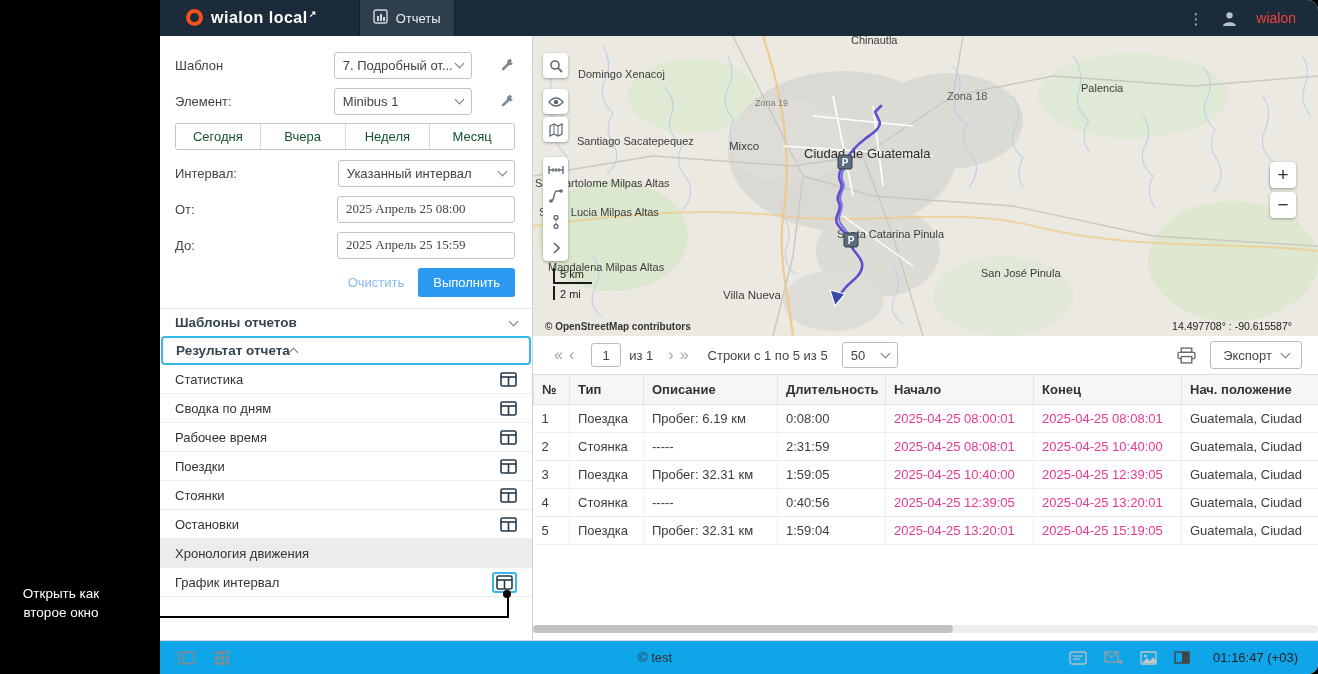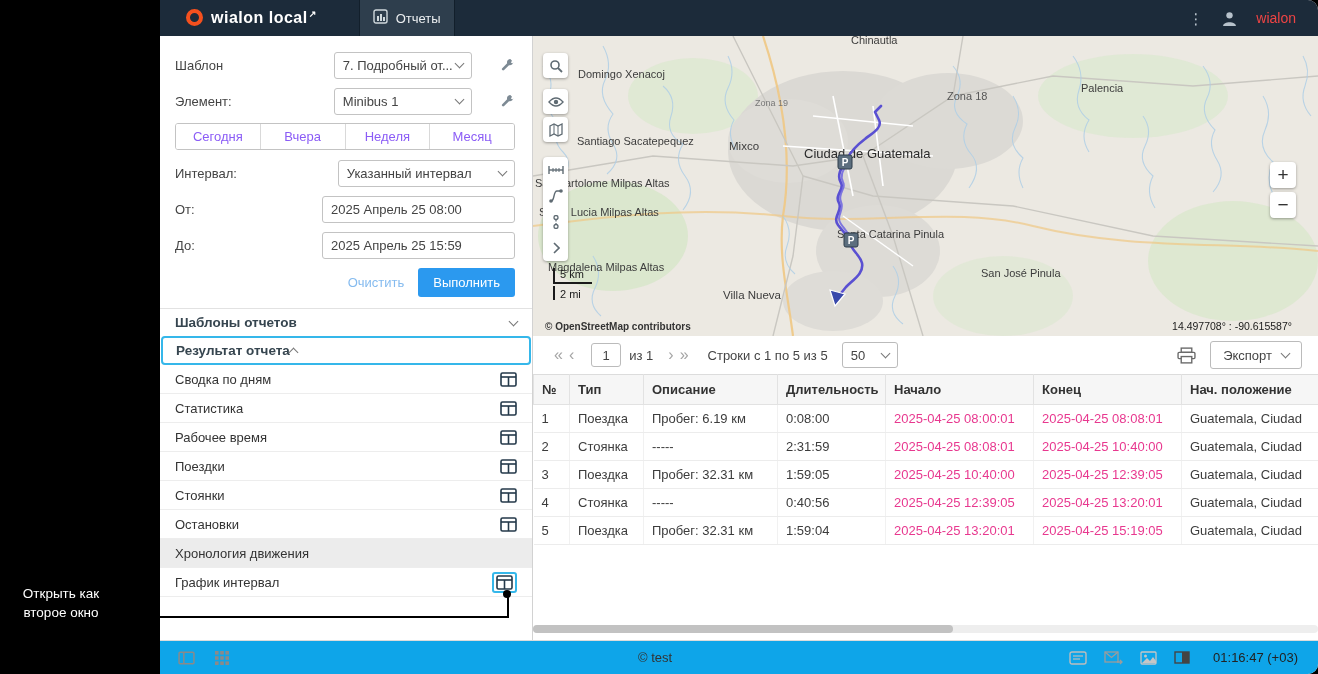--- a/index.html
+++ b/index.html
@@ -21,26 +21,26 @@
 
   
   .sidebar { position:absolute; left:0; top:36px; width:373px; bottom:34px; background:#fff; border-right:1px solid #d2d2d2; overflow:hidden; }
   .sb-inner { padding-top:15px; }
   .frow { display:flex; align-items:center; margin:0 17px 8px 15px; height:28px;gap:28px; }
   .flabel { width:148px; font-size:13px; color:#444; }
   .dropdown { height:27px; border:1px solid #c3c3c3; border-radius:3px; background:#fff; display:flex; align-items:center;
               justify-content:space-between; padding:0 8px; font-size:13px; color:#444; cursor:pointer; white-space:nowrap; overflow:hidden; }
   .dd-sm { width:154px; }
   .dd-lg { width:193px; }
-  .textinput { height:27px; width:193px; border:1px solid #c3c3c3; border-radius:3px; padding:0 8px; font-size:13px; color:#444; font-family:Liberation Sans, sans-serif; }
+  .textinput { height:27px; width:193px; border:1px solid #c3c3c3; border-radius:3px; padding:0 8px; font-size:13px; color:#444; font-family:Liberation Serif, serif; }
   .chev { width:7px; height:7px; border-right:1.5px solid #777; border-bottom:1.5px solid #777; transform:rotate(45deg); margin-top:-3px; flex:none; }
   .chev.up { transform:rotate(-135deg); margin-top:4px; }
   .wrench-btn { margin-left:auto; cursor:pointer; display:flex; align-items:center; }
   .quickranges { display:flex; height:27px; margin:4px 17px 9px 15px; border:1px solid #c3c3c3; border-radius:3px; overflow:hidden; }
-  .qr { flex:1; display:flex; align-items:center; justify-content:center; font-size:13px; color:#8b5cf6; cursor:pointer; border-left:1px solid #d9d9d9; background:#fff; }
+  .qr { flex:1; display:flex; align-items:center; justify-content:center; font-size:13px; color:#14532d; cursor:pointer; border-left:1px solid #d9d9d9; background:#fff; }
   .qr:first-child { border-left:none; }
   .btnrow { display:flex; justify-content:flex-end; align-items:center; gap:14px; margin:9px 17px 11px 15px; height:29px; }
   .btn-clear { font-size:13px; color:#85bbef; background:none; border:none; cursor:pointer; font-family:"Liberation Sans",sans-serif; }
   .btn-exec { font-size:13px; color:#fff; background:#2b99ef; border:none; border-radius:3px; padding:7px 15px; cursor:pointer; font-family:"Liberation Sans",sans-serif; }
   .section { height:28px; display:flex; align-items:center; padding:0 15px; border-top:1px solid #e2e2e2; font-weight:bold; font-size:13.5px; color:#36454f; cursor:pointer; }
   .section .chev, .section .chev.up { margin-left:auto; }
   .section-highlight { height:29px; display:flex; align-items:center; padding:0 13px; margin:0 1px; border:2px solid #35b7ea; border-radius:4px;
                        font-weight:bold; font-size:13.5px; color:#36454f; cursor:pointer; }
   .ritem { height:29px; display:flex; align-items:center; padding:0 15px; border-bottom:1px solid #ededed; font-size:13px; color:#333; cursor:pointer; background:#fff; }
   .ritem.gray { background:#ececec; }
@@ -201,31 +201,31 @@
           <span>Шаблоны отчетов</span>
           <span class="chev"></span>
         </div>
 
         <div class="section-highlight">
           <span>Результат отчета</span>
           <span class="chev up"></span>
         </div>
 
         <div class="ritem">
+          <span>Статистика</span>
+          <span class="table-icon">
+            <svg width="17" height="15" viewBox="0 0 17 15">
+                <rect x="1" y="1" width="15" height="13" rx="1.5" fill="none" stroke="#24394a" stroke-width="1.6"></rect>
+                <line x1="1" y1="5" x2="16" y2="5" stroke="#24394a" stroke-width="1.6"></line>
+                <line x1="8.5" y1="5" x2="8.5" y2="14" stroke="#24394a" stroke-width="1.6"></line>
+              </svg>
+          </span>
+        </div>
+        <div class="ritem">
           <span>Сводка по дням</span>
-          <span class="table-icon">
-            <svg width="17" height="15" viewBox="0 0 17 15">
-                <rect x="1" y="1" width="15" height="13" rx="1.5" fill="none" stroke="#24394a" stroke-width="1.6"></rect>
-                <line x1="1" y1="5" x2="16" y2="5" stroke="#24394a" stroke-width="1.6"></line>
-                <line x1="8.5" y1="5" x2="8.5" y2="14" stroke="#24394a" stroke-width="1.6"></line>
-              </svg>
-          </span>
-        </div>
-        <div class="ritem">
-          <span>Статистика</span>
           <span class="table-icon">
             <svg width="17" height="15" viewBox="0 0 17 15">
                 <rect x="1" y="1" width="15" height="13" rx="1.5" fill="none" stroke="#24394a" stroke-width="1.6"></rect>
                 <line x1="1" y1="5" x2="16" y2="5" stroke="#24394a" stroke-width="1.6"></line>
                 <line x1="8.5" y1="5" x2="8.5" y2="14" stroke="#24394a" stroke-width="1.6"></line>
               </svg>
           </span>
         </div>
         <div class="ritem">
           <span>Рабочее время</span>

